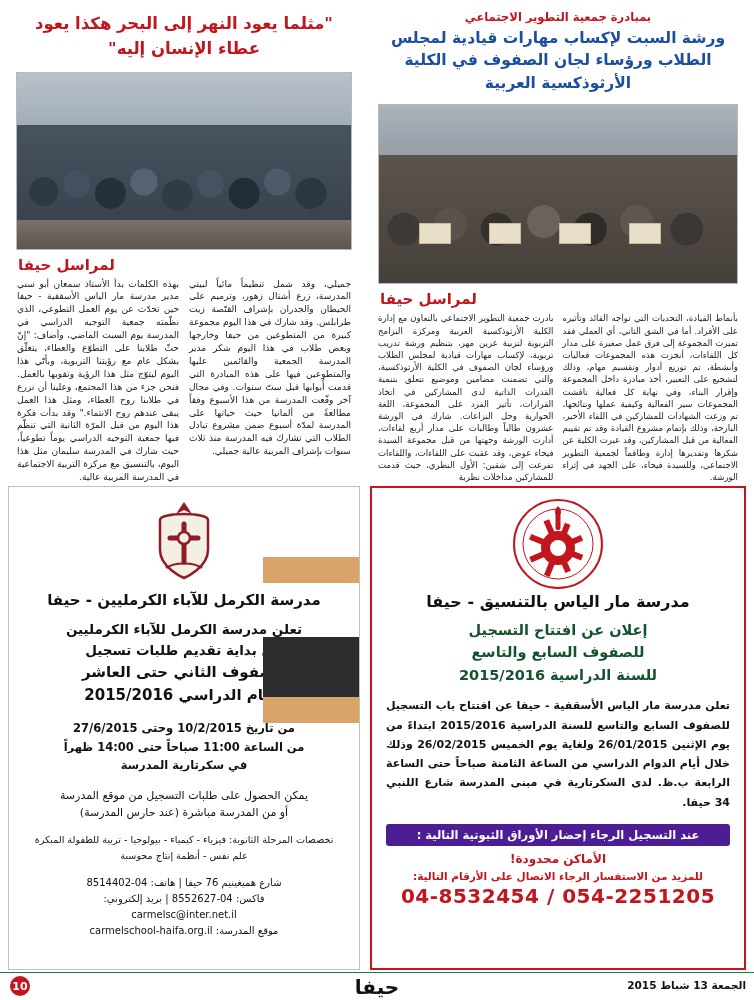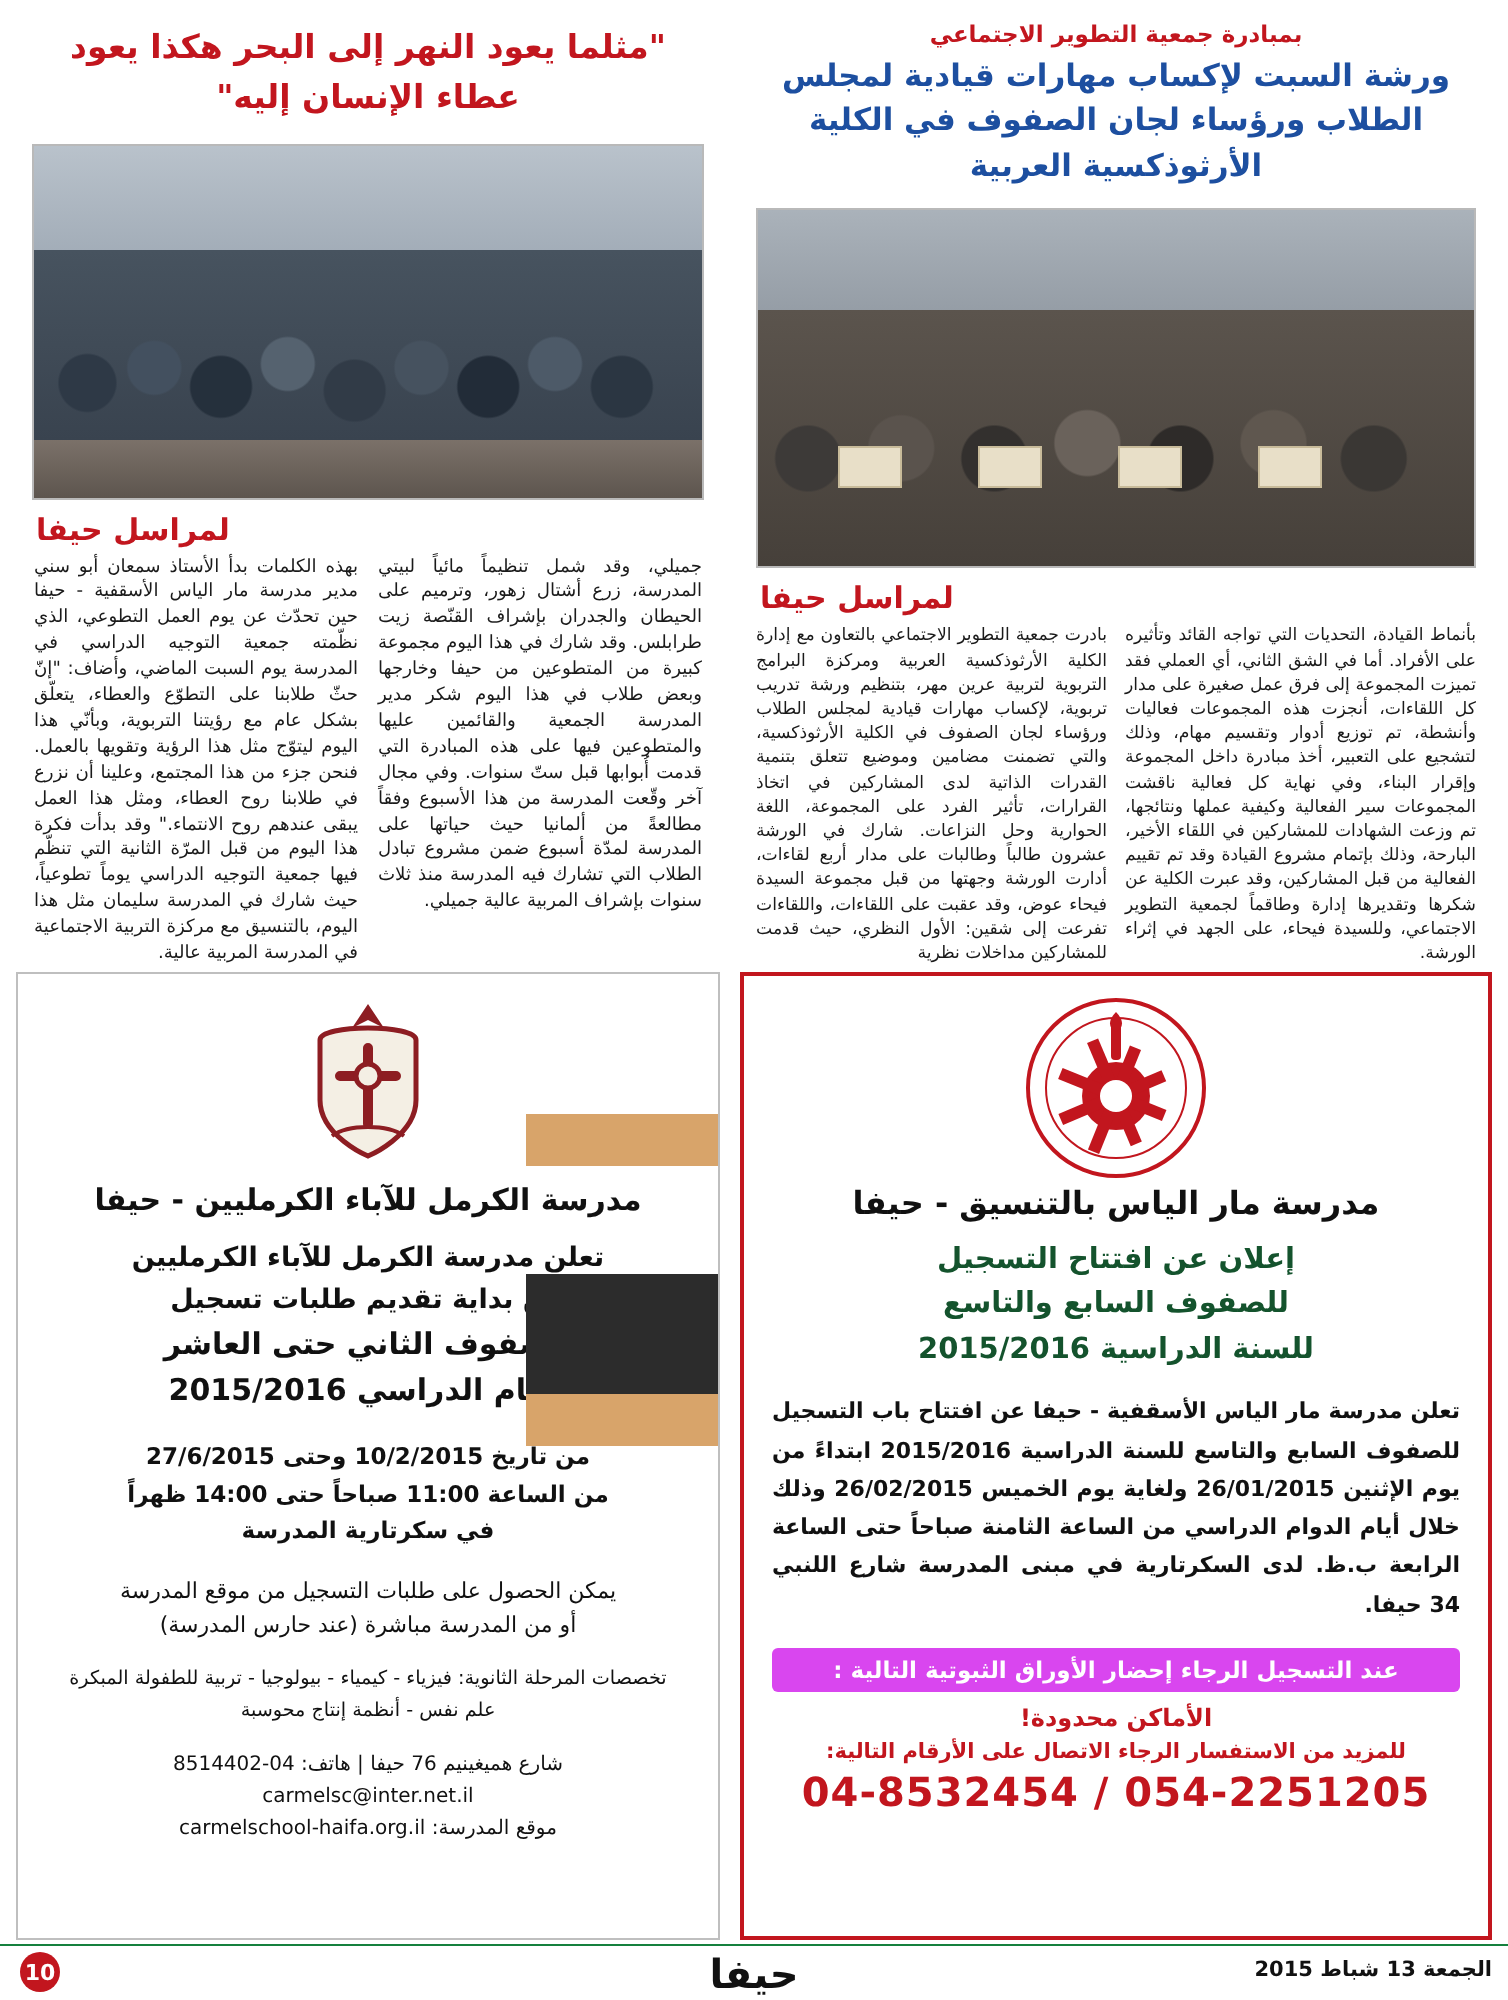--- a/index.html
+++ b/index.html
@@ -136,21 +136,21 @@
   .br-title{
     margin:104px 12px 0 12px;text-align:center;font-size:16px;font-weight:bold;color:#111;
   }
   .br-red{
     margin:8px 12px 0 12px;text-align:center;font-size:14.5px;font-weight:bold;line-height:1.55;color:#14532d;
   }
   .br-body{
     margin:10px 14px 0 14px;text-align:justify;font-size:11px;line-height:1.75;color:#111;font-weight:bold;
   }
   .br-banner{
-    margin:12px 14px 0 14px;background:#d946ef;color:#fff;font-weight:bold;
+    margin:12px 14px 0 14px;background:#4c1d95;color:#fff;font-weight:bold;
     font-size:11.5px;text-align:center;padding:4px 6px;border-radius:3px;
   }
   .br-list{margin:8px 18px 0 18px;padding:0;list-style:none;}
   .br-list li{
     font-size:11px;line-height:1.75;color:#111;font-weight:bold;position:relative;padding-right:14px;
   }
   .br-list li:before{
     content:"";position:absolute;right:0;top:7px;width:6px;height:6px;background:#c2161e;border-radius:50%;
   }
   .br-limit{
@@ -253,20 +253,21 @@
       <div>أو من المدرسة مباشرة (عند حارس المدرسة)</div>
     </div>
 
     <div class="bl-spec ar">
       <div>تخصصات المرحلة الثانوية: فيزياء - كيمياء - بيولوجيا - تربية للطفولة المبكرة</div>
       <div>علم نفس - أنظمة إنتاج محوسبة</div>
     </div>
 
     <div class="bl-contact ar">
       <div>شارع هميغينيم 76 حيفا | هاتف: 04-8514402</div>
+      <div>فاكس: 04-8552627 | بريد إلكتروني:</div>
       <div>carmelsc@inter.net.il</div>
       <div>
         <span>موقع المدرسة:</span>
         <span>carmelschool-haifa.org.il</span>
       </div>
     </div>
   </div>
 
   <div class="block-br">
     <div class="logo-wrap">

